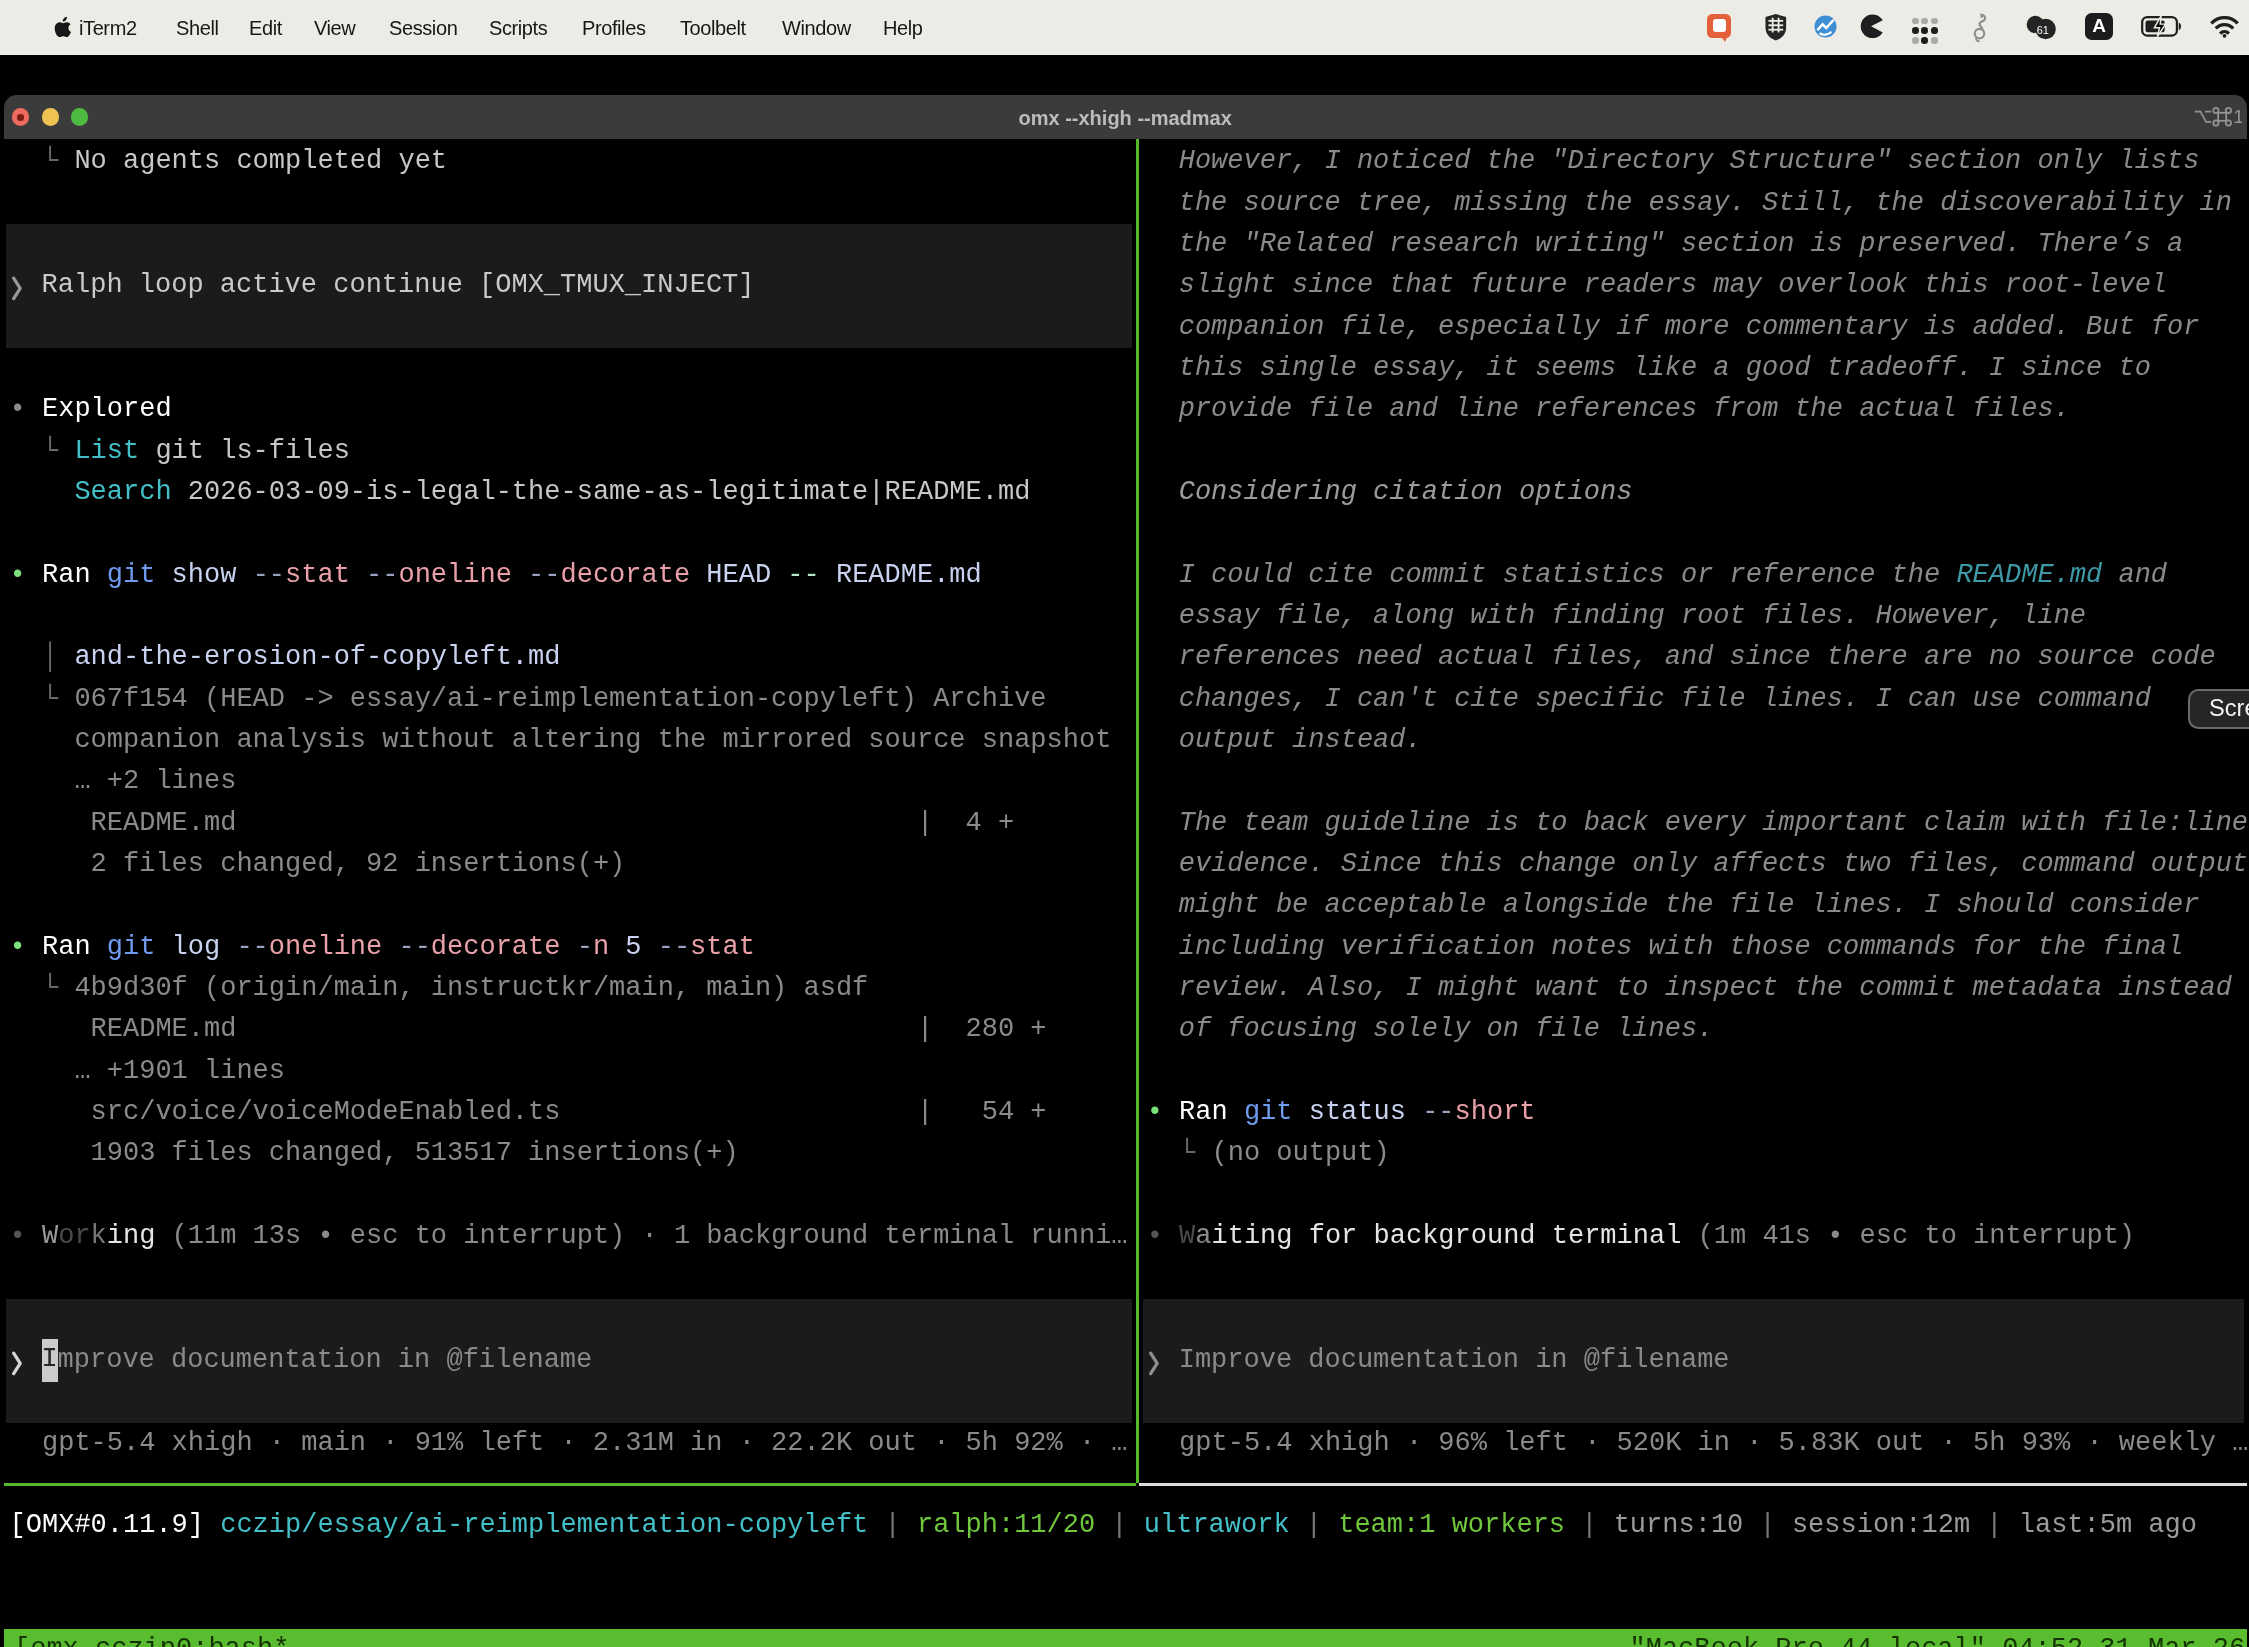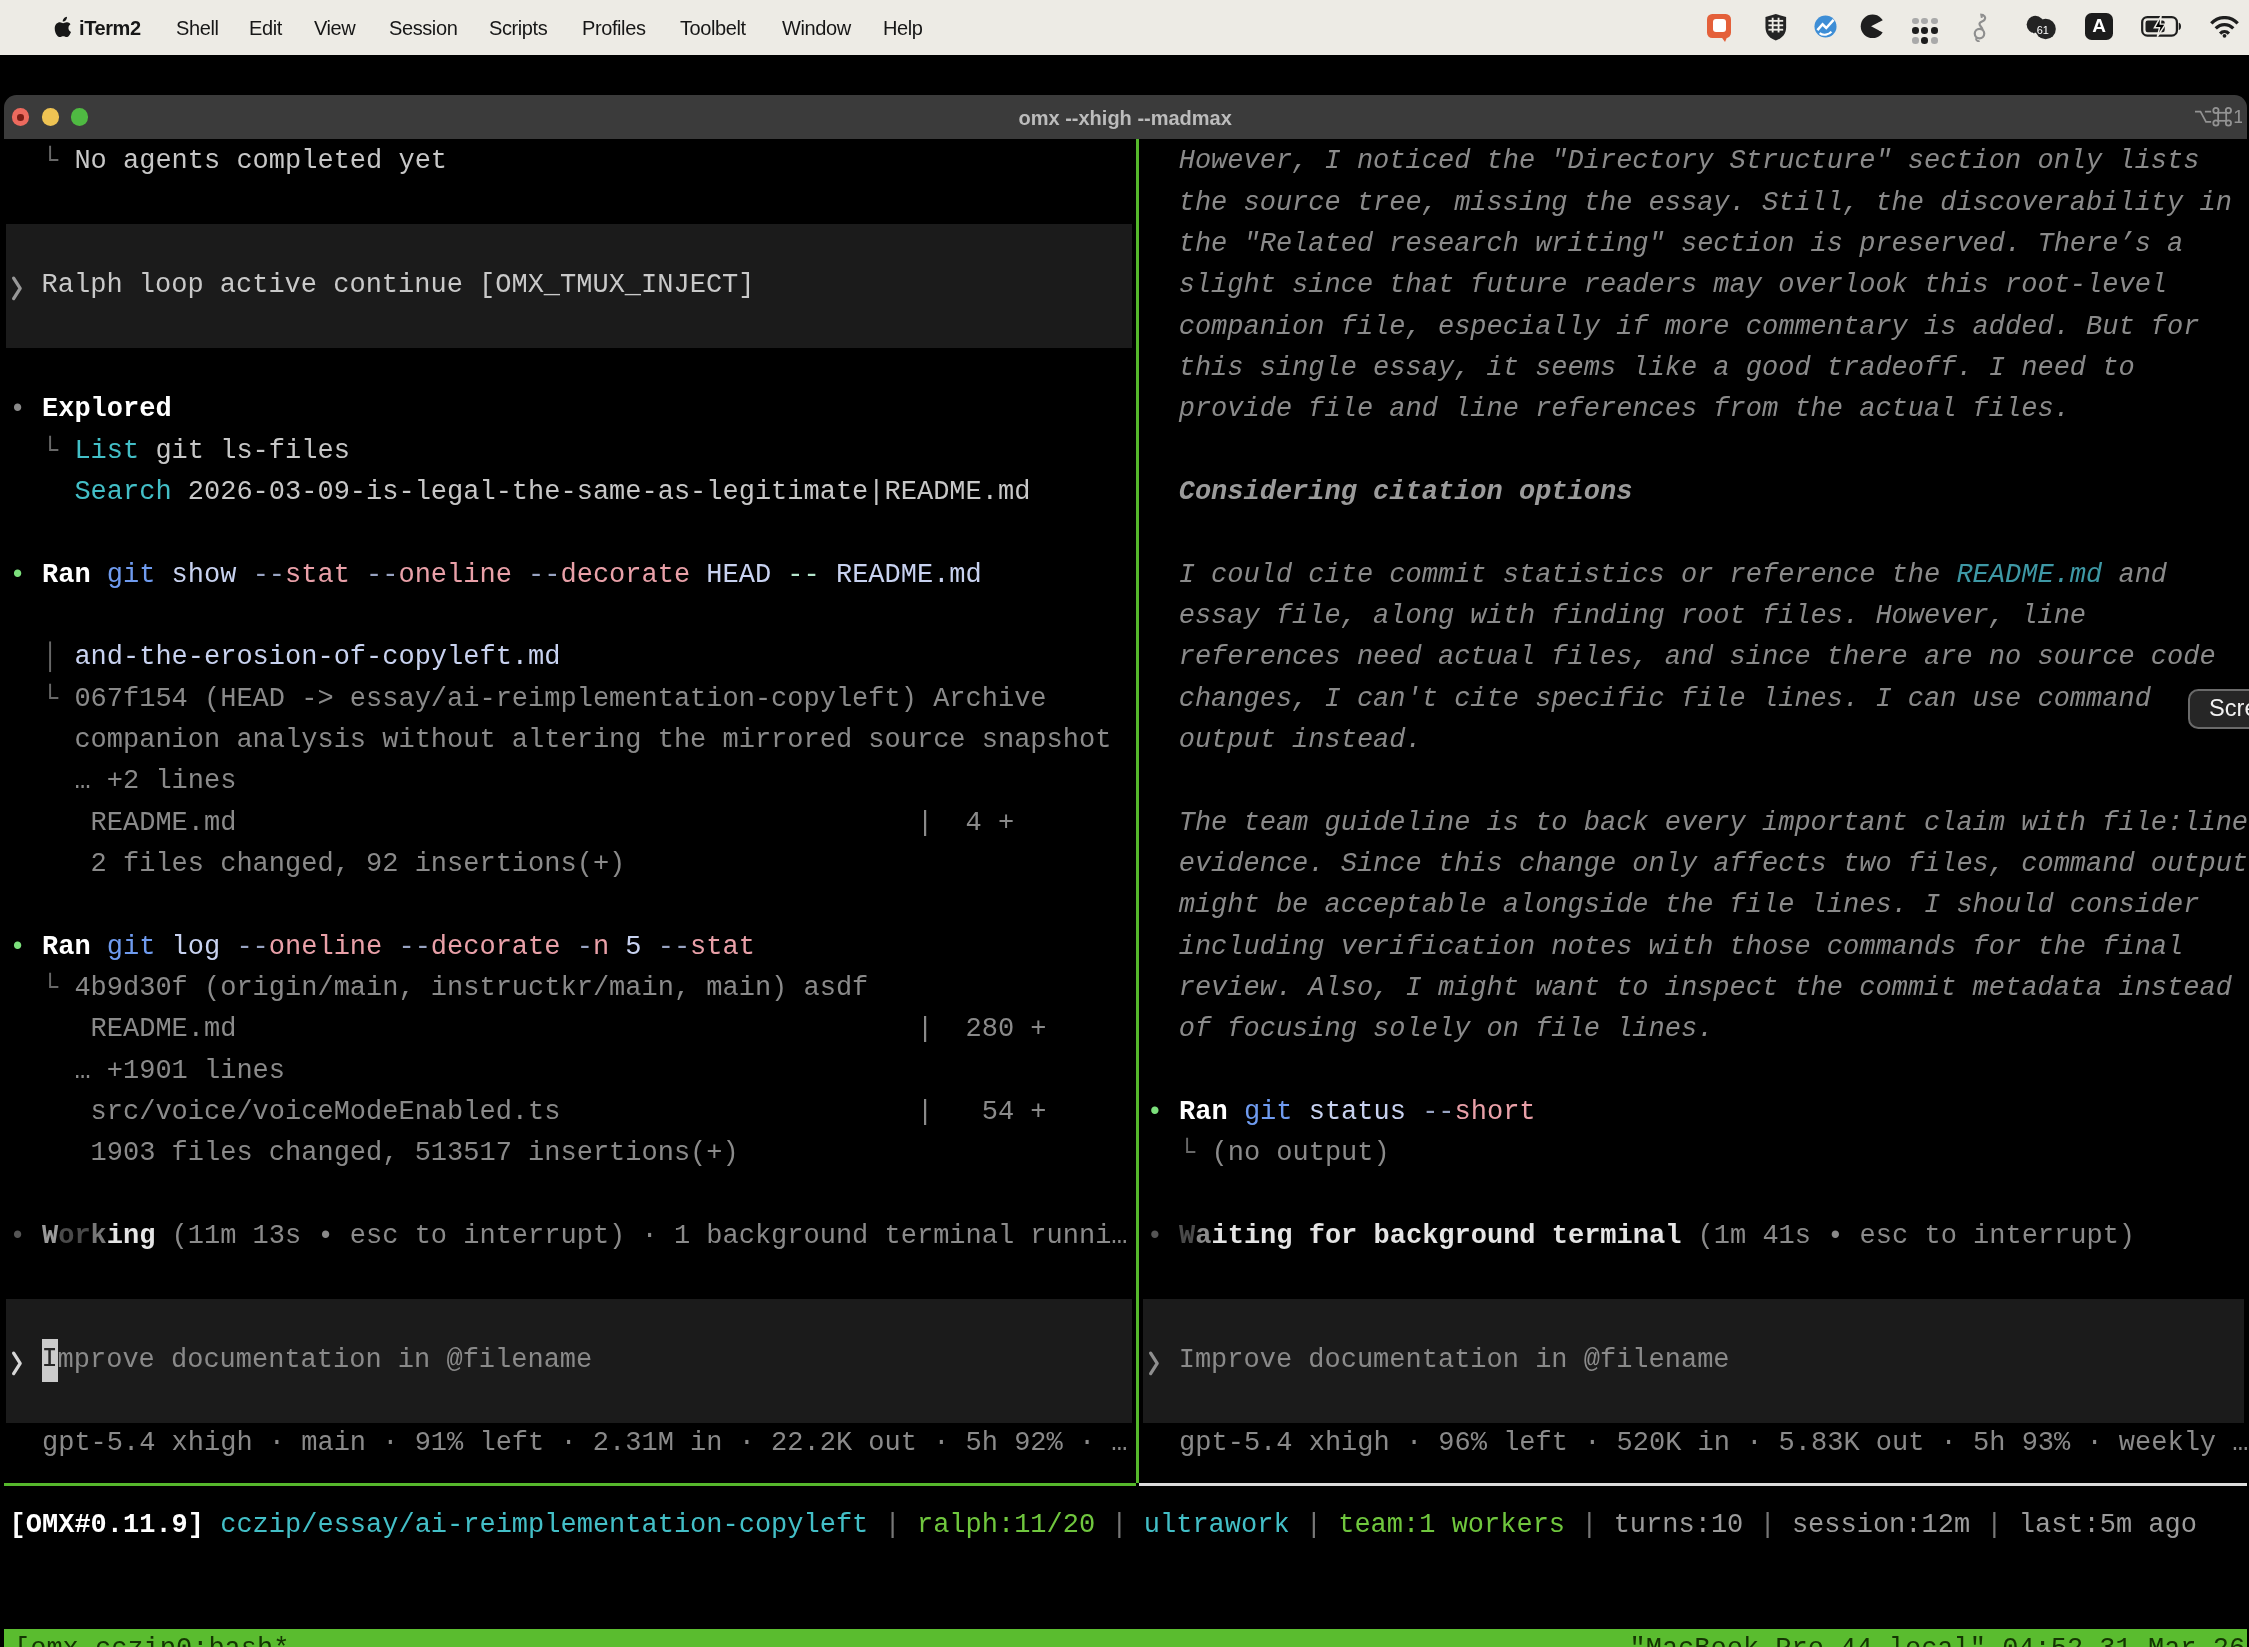--- a/index.html
+++ b/index.html
@@ -12,21 +12,21 @@
   #window { position:absolute; left:3.7px; top:55px; width:2243px; height:1592px;
             background:#000; border-radius:12.5px 12.5px 14px 14px; overflow:hidden;margin-top:40px; }
   #titlebar { position:absolute; left:0; top:0; width:2243px; height:44px; background:#3b3b3b;
               font-family:"Liberation Sans", sans-serif; }
   .tl { position:absolute; top:13.3px; width:17.7px; height:17.7px; border-radius:50%; }
   #title { position:absolute; left:0; top:0; width:2243px; height:44px; line-height:46px;
            text-align:center; color:#bcbcbc; font-size:20px; font-weight:bold; }
   #term { position:absolute; left:0; top:44px; width:2243px; height:1528px; background:#000; }
   .row { position:absolute; height:41px; line-height:41px; font-size:27px; white-space:pre;
          color:#c7c7c7; }
-  .b   { font-weight:bold; }
+  .b   { font-weight:normal; }
   .i   { font-style:italic; }
   .wh  { color:#ffffff; }
   .gy  { color:#8a8a8a; }
   .gy2 { color:#9b9b9b; }
   .dk  { color:#686868; }
   .dim2 { color:#555555; }
   .cy  { color:#43bfc7; }
   .cyd { color:#3e98a5; }
   .pe  { color:#c8d2f0; }
   .bl  { color:#6f9bef; }
@@ -173,21 +173,21 @@
 <div class="row" style="top:1201px;left:5.9px;"><svg style="display:inline-block;width:32px;height:41px;vertical-align:top" viewBox="0 0 44 56">
             <path d="M5 18 L14 32 L5 46" stroke="#d6d6d6" stroke-width="4.5" fill="none" stroke-linecap="round" stroke-linejoin="round"></path>
           </svg><span id="cursor">I</span><span class="gy">mprove documentation in @filename</span></div>
 <div class="row" style="top:1284px;left:5.9px;">  <span class="gy">gpt-5.4 xhigh · main · 91% left · 2.31M in · 22.2K out · 5h 92% · …</span></div>
 <div class="row" style="top:1366px;left:5.9px;"><span class="b wh">[OMX#0.11.9]</span> <span class="cy">cczip/essay/ai-reimplementation-copyleft</span><span class="pi"> | </span><span class="sg">ralph:11/20</span><span class="pi"> | </span><span class="cy">ultrawork</span><span class="pi"> | </span><span class="sg">team:1 workers</span><span class="pi"> | </span><span class="gy2">turns:10</span><span class="pi"> | </span><span class="gy2">session:12m</span><span class="pi"> | </span><span class="gy2">last:5m ago</span></div>
 <div class="row" style="top:2.2px;left:1175px;"><span class="i gy">However, I noticed the "Directory Structure" section only lists</span></div>
 <div class="row" style="top:44px;left:1175px;"><span class="i gy">the source tree, missing the essay. Still, the discoverability in</span></div>
 <div class="row" style="top:85px;left:1175px;"><span class="i gy">the "Related research writing" section is preserved. There’s a</span></div>
 <div class="row" style="top:126px;left:1175px;"><span class="i gy">slight since that future readers may overlook this root-level</span></div>
 <div class="row" style="top:168px;left:1175px;"><span class="i gy">companion file, especially if more commentary is added. But for</span></div>
-<div class="row" style="top:209px;left:1175px;"><span class="i gy">this single essay, it seems like a good tradeoff. I need to</span></div>
+<div class="row" style="top:209px;left:1175px;"><span class="i gy">this single essay, it seems like a good tradeoff. I since to</span></div>
 <div class="row" style="top:250px;left:1175px;"><span class="i gy">provide file and line references from the actual files.</span></div>
 <div class="row" style="top:333px;left:1175px;"><span class="b i gy2">Considering citation options</span></div>
 <div class="row" style="top:416px;left:1175px;"><span class="i gy">I could cite commit statistics or reference the </span><span class="i cyd">README.md</span><span class="i gy"> and</span></div>
 <div class="row" style="top:498px;left:1175px;"><span class="i gy">references need actual files, and since there are no source code</span></div>
 <div class="row" style="top:457px;left:1175px;"><span class="i gy">essay file, along with finding root files. However, line</span></div>
 <div class="row" style="top:540px;left:1175px;"><span class="i gy">changes, I can't cite specific file lines. I can use command</span></div>
 <div class="row" style="top:581px;left:1175px;"><span class="i gy">output instead.</span></div>
 <div class="row" style="top:664px;left:1175px;"><span class="i gy">The team guideline is to back every important claim with file:line</span></div>
 <div class="row" style="top:705px;left:1175px;"><span class="i gy">evidence. Since this change only affects two files, command output</span></div>
 <div class="row" style="top:746px;left:1175px;"><span class="i gy">might be acceptable alongside the file lines. I should consider</span></div>

